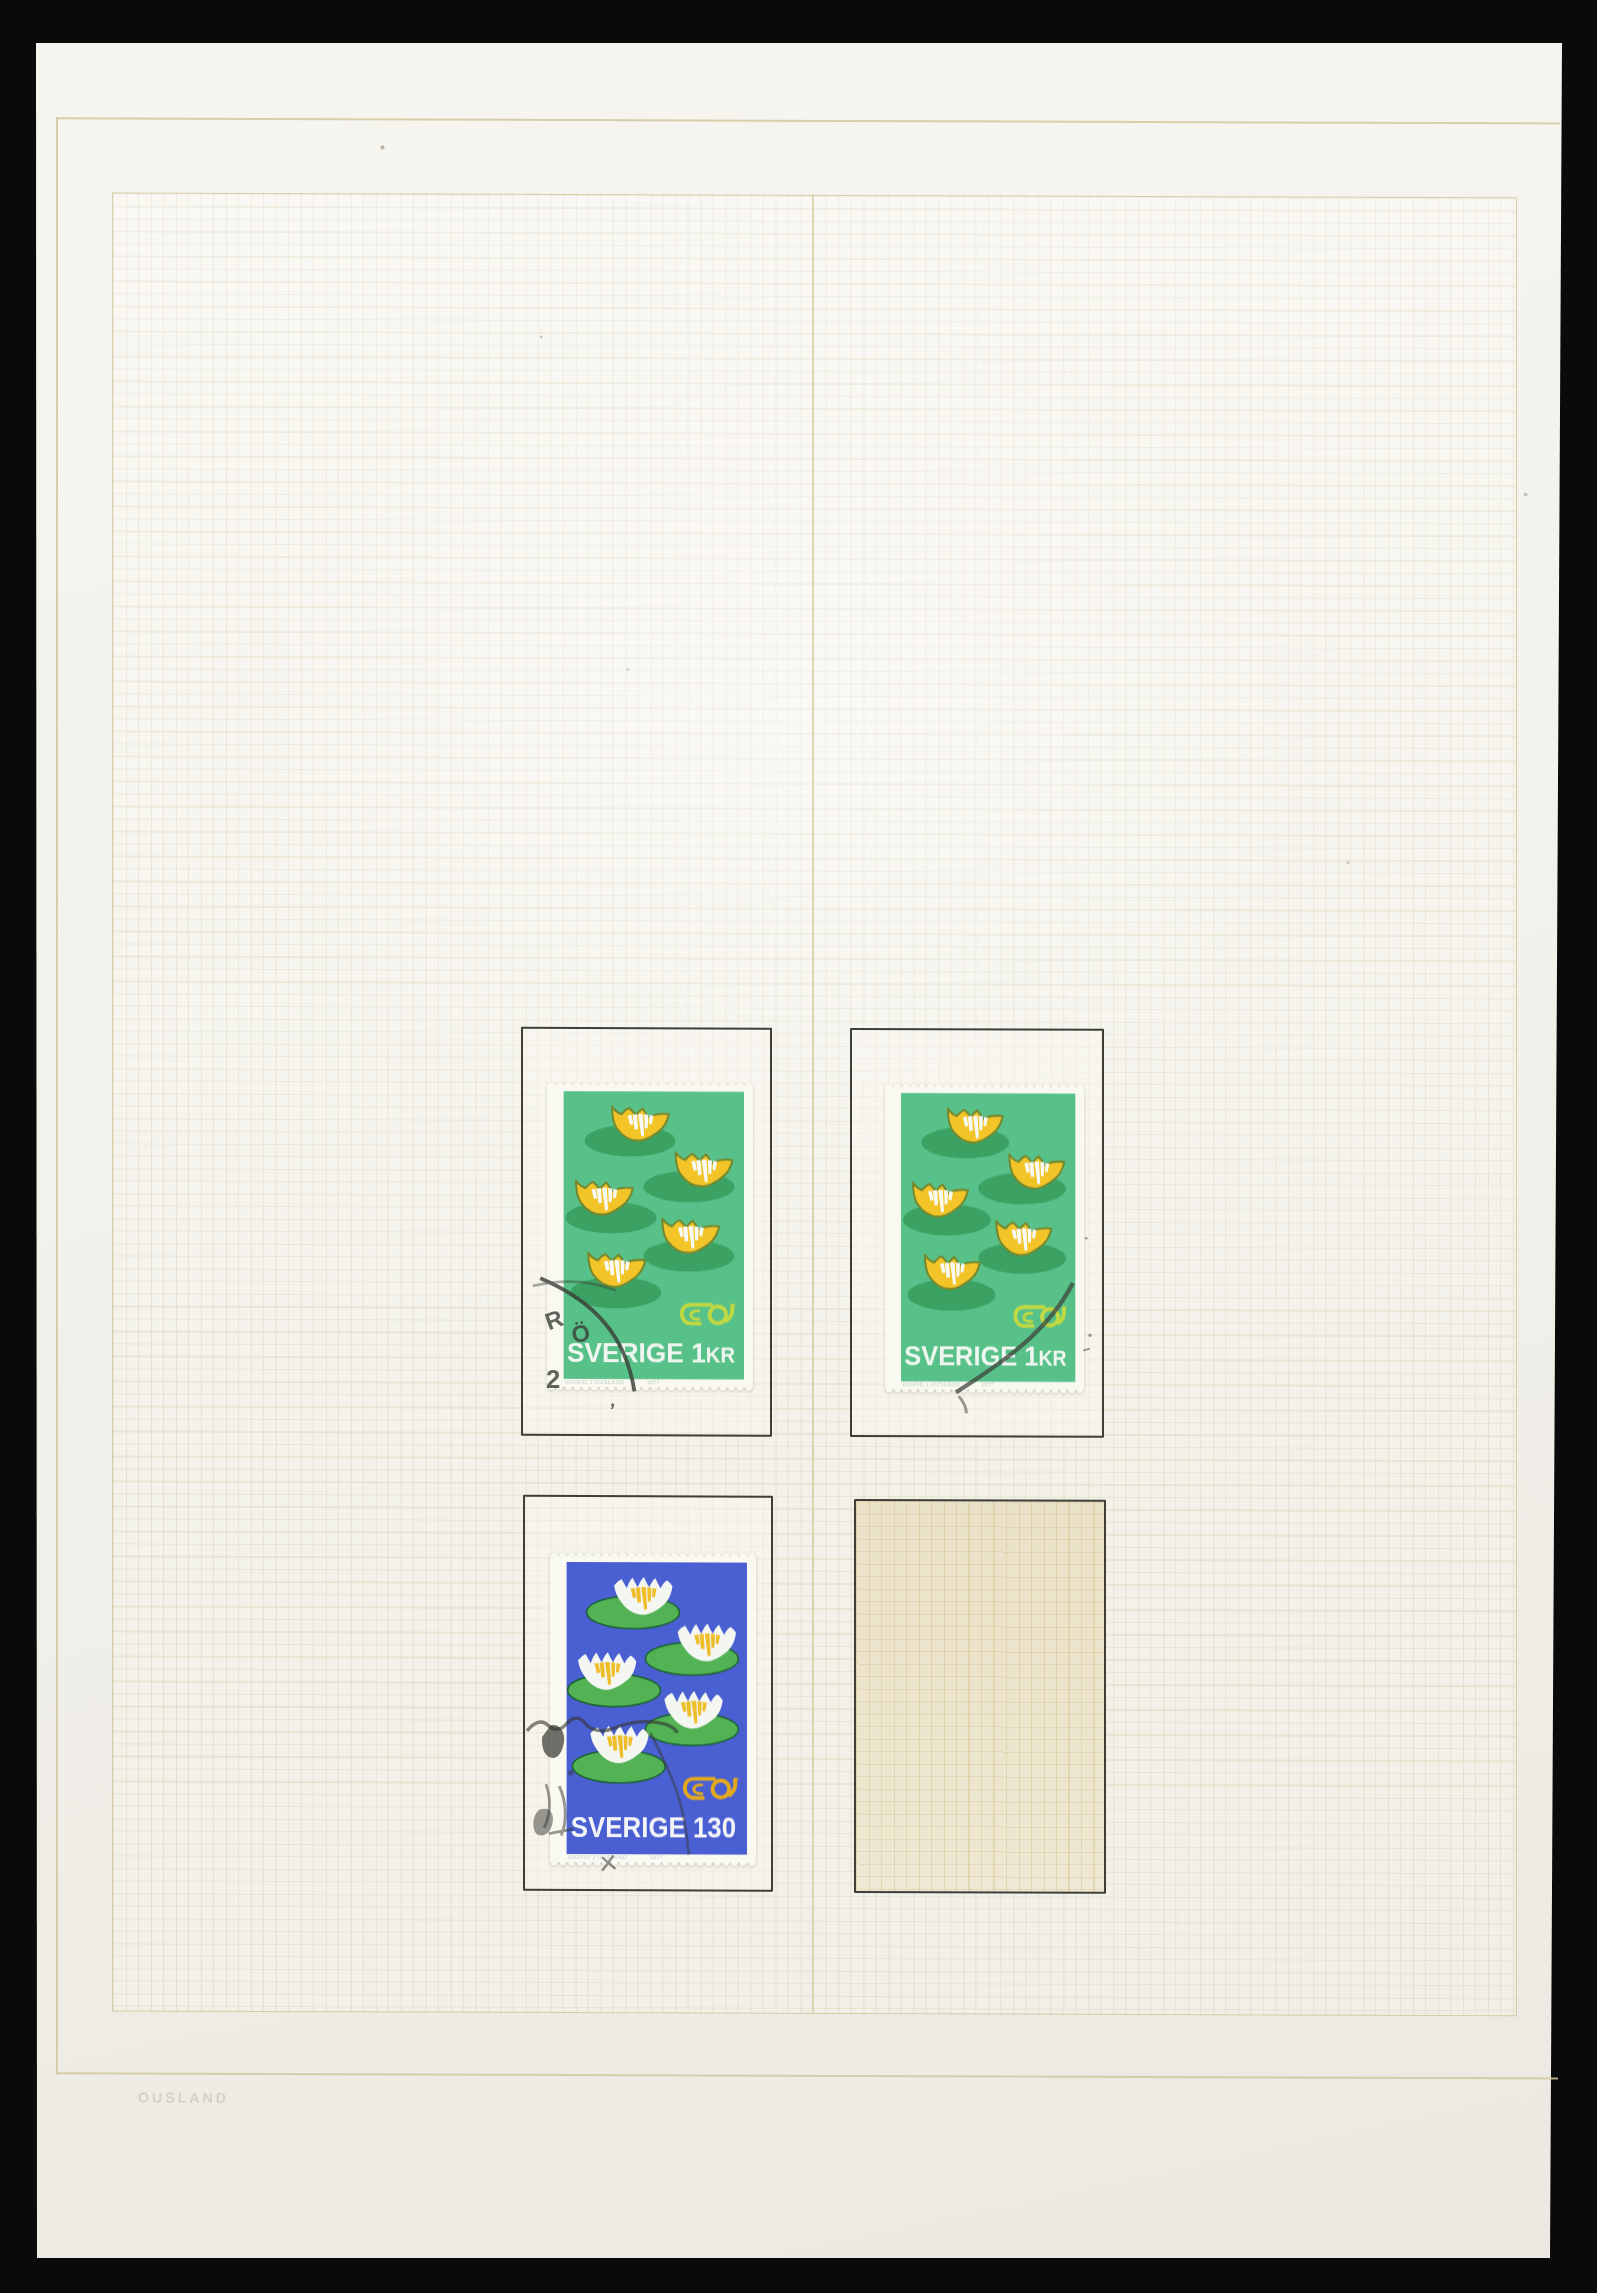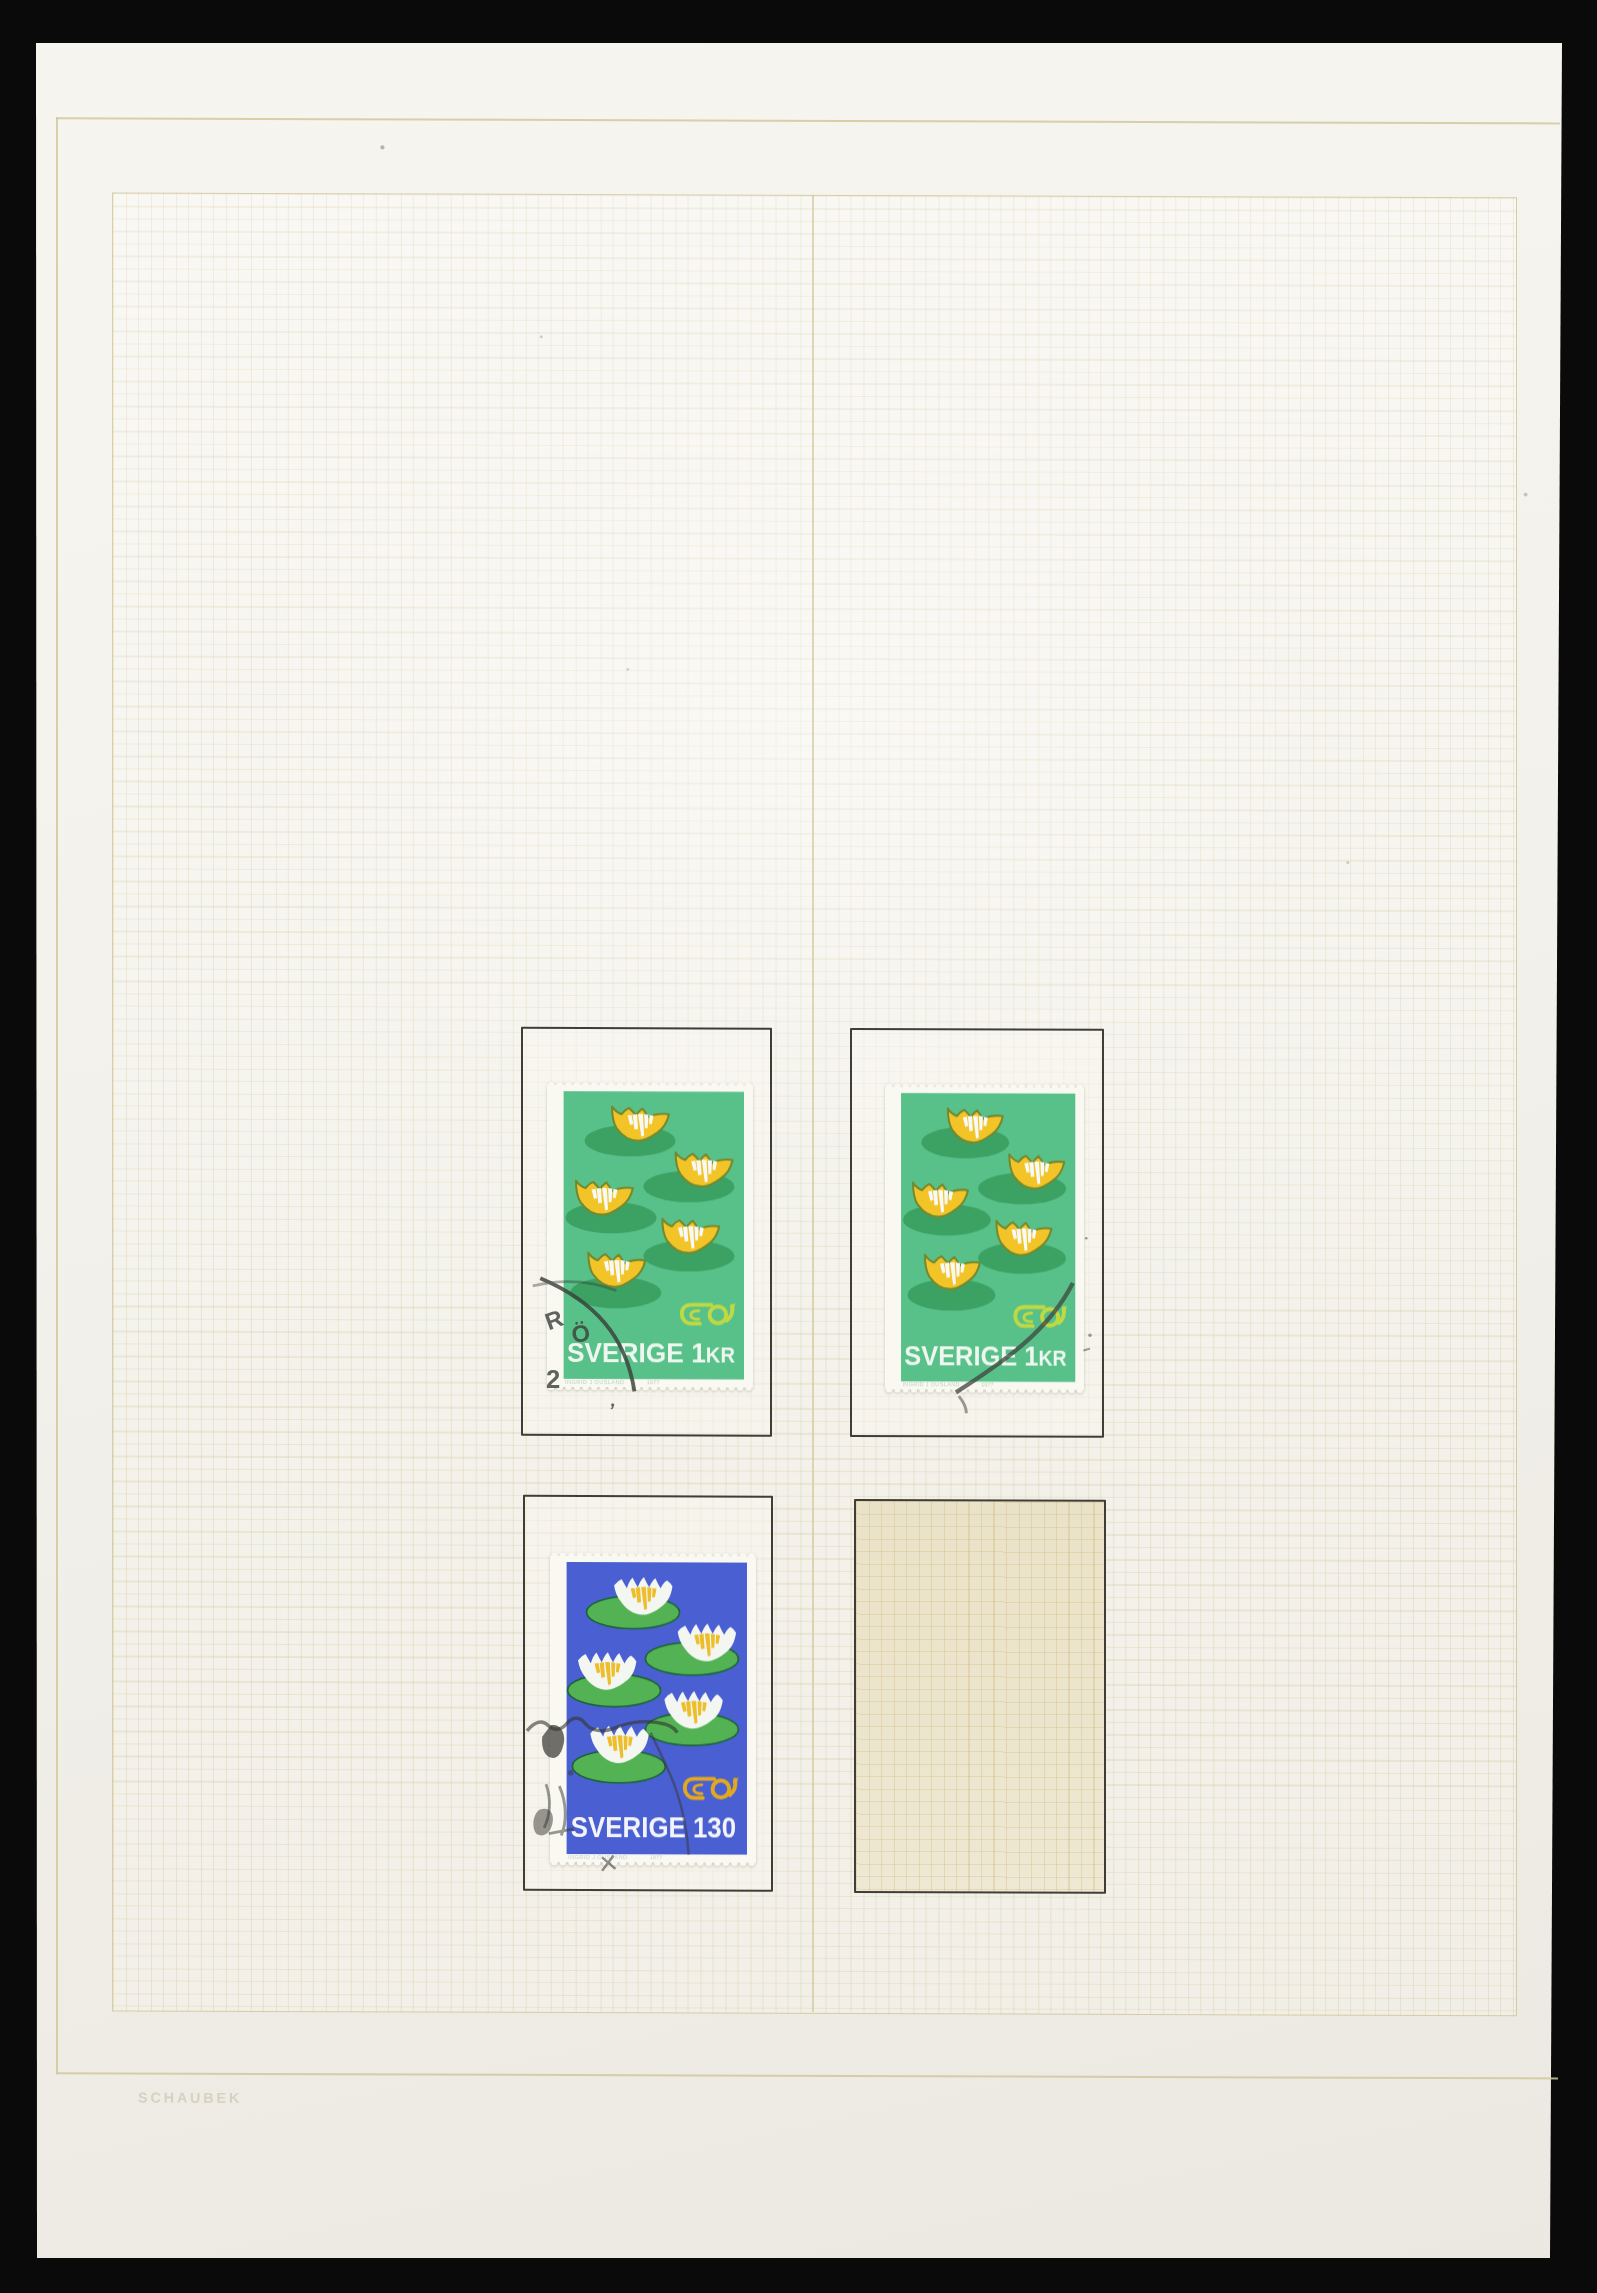--- a/index.html
+++ b/index.html
@@ -46,21 +46,21 @@
     <div class="tanline" style="left:56px; top:117px; width:1504px; height:2.4px;"></div>
 
     <div class="tanline" style="left:56px; top:2072px; width:1502px; height:2.4px;"></div>
 
     <div class="tanline" style="left:56px; top:117px; width:2.4px; height:1957px;"></div>
 
     <div id="gridarea"></div>
 
     <div id="divider"></div>
 
-    <div id="schaubek">SCHAUBEK</div>
+    <div id="schaubek">OUSLAND</div>
 
     <div class="mount mlight" id="mountA" style="left:521px; top:1025px; width:247px; height:405px;"></div>
 
     <div class="mount mlight" id="mountB" style="left:850px; top:1025px; width:250px; height:405px;"></div>
 
     <div class="mount mlight" id="mountC" style="left:523px; top:1493px; width:246px; height:392px;"></div>
 
     <div class="mount" id="mountD" style="left:854px; top:1496px; width:248px; height:390px;"></div>
 
     <svg width="0" height="0" style="position:absolute">

